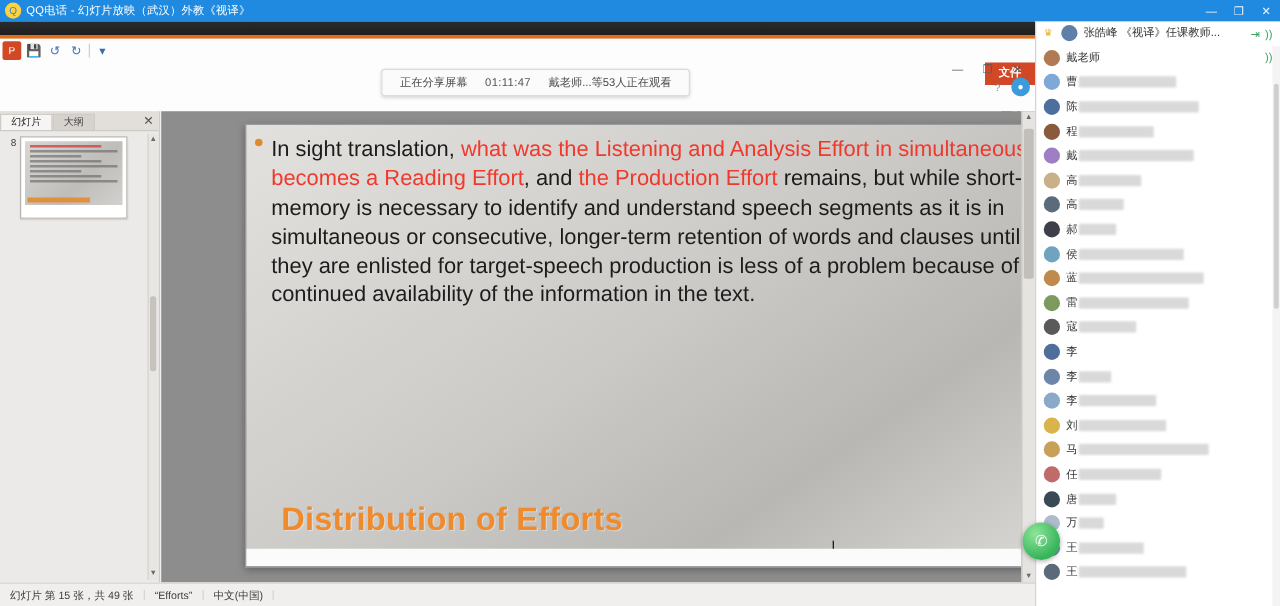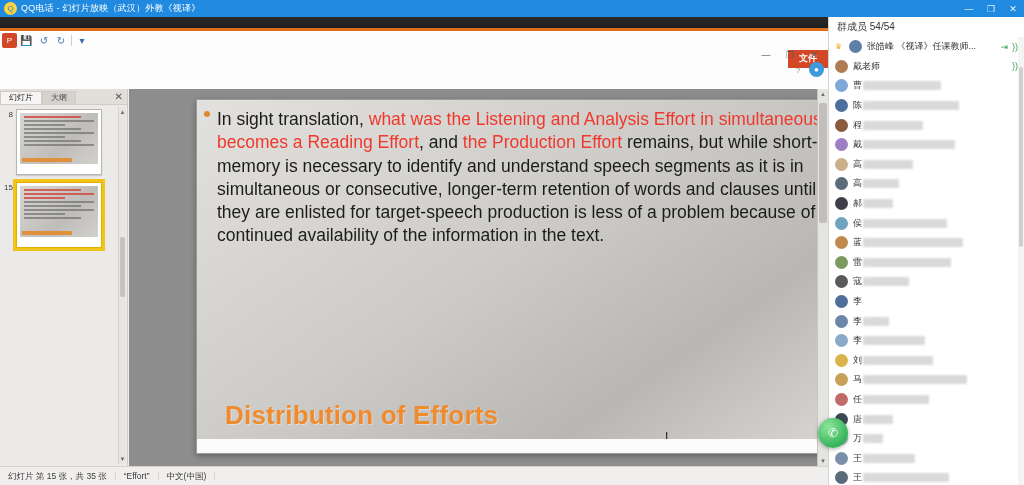--- a/index.html
+++ b/index.html
@@ -339,20 +339,25 @@
 
       <div class="ppt-winbtns">
         <div class="ppt-winbtn">—</div>
         <div class="ppt-winbtn">❐</div>
         <div class="ppt-winbtn">✕</div>
       </div>
       <div class="ppt-help">?</div>
       <div class="ppt-blue-dot">●</div>
     </div>
 
+    <div class="share-banner">
+      <span>正在分享屏幕</span>
+      <span class="time">01:11:47</span>
+      <span>戴老师...等53人正在观看</span>
+    </div>
 
     <div class="slide-panel">
       <div class="panel-tabs">
         <div class="ptab active">幻灯片</div>
         <div class="ptab">大纲</div>
         <div class="panel-close">✕</div>
       </div>
       <div class="thumbs">
 
         <div class="thumb-row">
@@ -366,37 +371,20 @@
                 <div class="tl"></div>
                 <div class="tl short"></div>
               <div class="tl mid"></div>
                 <div class="tl"></div>
             </div>
             <div class="thumb-title"></div>
             <div class="thumb-foot"></div>
           </div>
         </div>
 
-        <div class="thumb-row">
-          <div class="thumb-num">15</div>
-          <div class="thumb selected">
-            <div class="thumb-inner">
-              <div class="tl red mid"></div>
-                <div class="tl red"></div>
-                <div class="tl red short"></div>
-              <div class="tl"></div>
-                <div class="tl mid"></div>
-                <div class="tl"></div>
-              <div class="tl short"></div>
-                <div class="tl mid"></div>
-            </div>
-            <div class="thumb-title"></div>
-            <div class="thumb-foot"></div>
-          </div>
-        </div>
 
 
 
 
       </div>
       <div class="panel-scroll">
         <div class="arw up">▲</div>
         <div class="thumbnail-bar"></div>
         <div class="arw dn">▼</div>
       </div>
@@ -416,32 +404,31 @@
 
 
       <div class="stage-vscroll">
         <div class="arw up">▲</div>
         <div class="bar"></div>
         <div class="arw dn">▼</div>
       </div>
     </div>
 
     <div class="statusbar">
-      <div class="sb-item">幻灯片 第 15 张，共 35 张</div>
-      <div class="sb-item">“Effort”</div>
+      <div class="sb-item">幻灯片 第 15 张，共 49 张</div>
+      <div class="sb-item">“Efforts”</div>
       <div class="sb-item">中文(中国)</div>
     </div>
   </div>
 
   <div class="call-bubble">
     <span>✆</span>
   </div>
 
   <div class="members">
-    <div class="members-head">群成员 54/54</div>
     <div id="member-rows">
         <div class="mrow host">
           <div class="host-crown">♛</div>
           <div class="avatar" style="background: rgb(94, 127, 168);"></div>
           <div class="mname">张皓峰 《视译》任课教师...</div>
           <div class="badges">
             <span class="b-share">⇥</span>
             <span class="b-mic">))</span>
           </div>
         </div>

